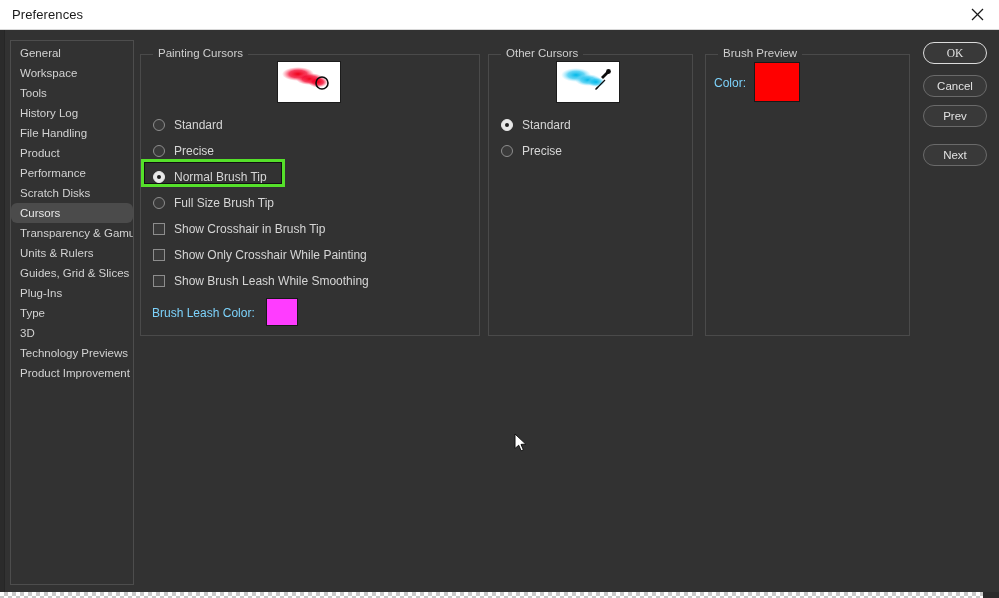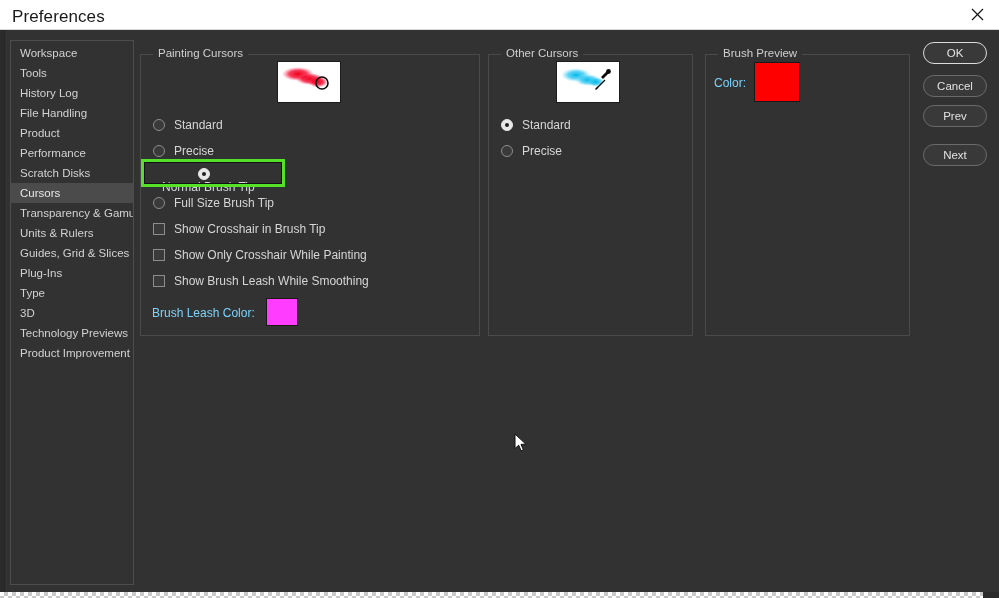--- a/index.html
+++ b/index.html
@@ -24,21 +24,21 @@
     width: 999px;
     height: 30px;
     background: #ffffff;
     border-bottom: 1px solid #d8d8d8;
     box-sizing: border-box;
   }
   #titlebar .title-text {
     position: absolute;
     left: 12px;
     top: 7px;
-    font-size: 17px;
+    font-size: 13px;
     color: #1a1a1a;
     letter-spacing: .1px;
   }
   #close-btn {
     position: absolute;
     right: 0; top: 0;
     width: 44px; height: 29px;
     display: flex;
     align-items: center;
     justify-content: center;
@@ -102,20 +102,21 @@
     line-height: 20px;
     padding-left: 9px;
     font-size: 11.5px;
     color: #d2d2d2;
     white-space: nowrap;
     cursor: default;
   }
   .side-item.selected {
     background: #4b4b4b;
     color: #e8e8e8;
+    border-radius: 6px;
   }
 
   
   .groupbox {
     position: absolute;
     border: 1px solid #4a4a4a;
     box-sizing: border-box;
     background: #323232;
   }
   .group-label {
@@ -233,21 +234,21 @@
     border: 1px solid #6a6a6a;
     box-sizing: border-box;
     color: #e2e2e2;
     font-size: 11.5px;
     font-family: "Liberation Sans", sans-serif;
     line-height: 20px;
     text-align: center;
     cursor: pointer;
     padding: 0;
   }
-  .dlg-btn.primary { border-color: #dcdcdc; }
+  .dlg-btn.primary { border-color: #dcdcdc; font-family: Liberation Serif, serif; }
   #btn-ok     { top: 42px; }
   #btn-cancel { top: 75px; }
   #btn-prev   { top: 105px; }
   #btn-next   { top: 144px; }
 
   
   #mouse-pointer {
     position: absolute;
     left: 514px;
     top: 433px;
@@ -266,20 +267,21 @@
         <line x1="1" y1="1" x2="12" y2="12" stroke="#1a1a1a" stroke-width="1.3"></line>
         <line x1="12" y1="1" x2="1" y2="12" stroke="#1a1a1a" stroke-width="1.3"></line>
       </svg>
     </div>
   </div>
 
   <div id="dialog-body"></div>
   <div id="left-rail"></div>
 
   <div id="sidebar">
+    <div class="side-item">General</div>
     <div class="side-item">Workspace</div>
     <div class="side-item">Tools</div>
     <div class="side-item">History Log</div>
     <div class="side-item">File Handling</div>
     <div class="side-item">Product</div>
     <div class="side-item">Performance</div>
     <div class="side-item">Scratch Disks</div>
     <div class="side-item selected">Cursors</div>
     <div class="side-item">Transparency &amp; Gamut</div>
     <div class="side-item">Units &amp; Rulers</div>
@@ -311,21 +313,21 @@
     </div>
 
     <div class="opt-row" style="left:12px; top:61px;">
       <span class="radio"></span>
       <span class="opt-label">Standard</span>
     </div>
     <div class="opt-row" style="left:12px; top:87px;">
       <span class="radio"></span>
       <span class="opt-label">Precise</span>
     </div>
-    <div class="opt-row" style="left:12px; top:113px;flex-direction:column;">
+    <div class="opt-row" style="left:12px; top:113px;">
       <span class="radio checked"></span>
       <span class="opt-label">Normal Brush Tip</span>
     </div>
     <div class="opt-row" style="left:12px; top:139px;">
       <span class="radio"></span>
       <span class="opt-label">Full Size Brush Tip</span>
     </div>
 
     <div class="opt-row" style="left:12px; top:165px;">
       <span class="cbox"></span>

